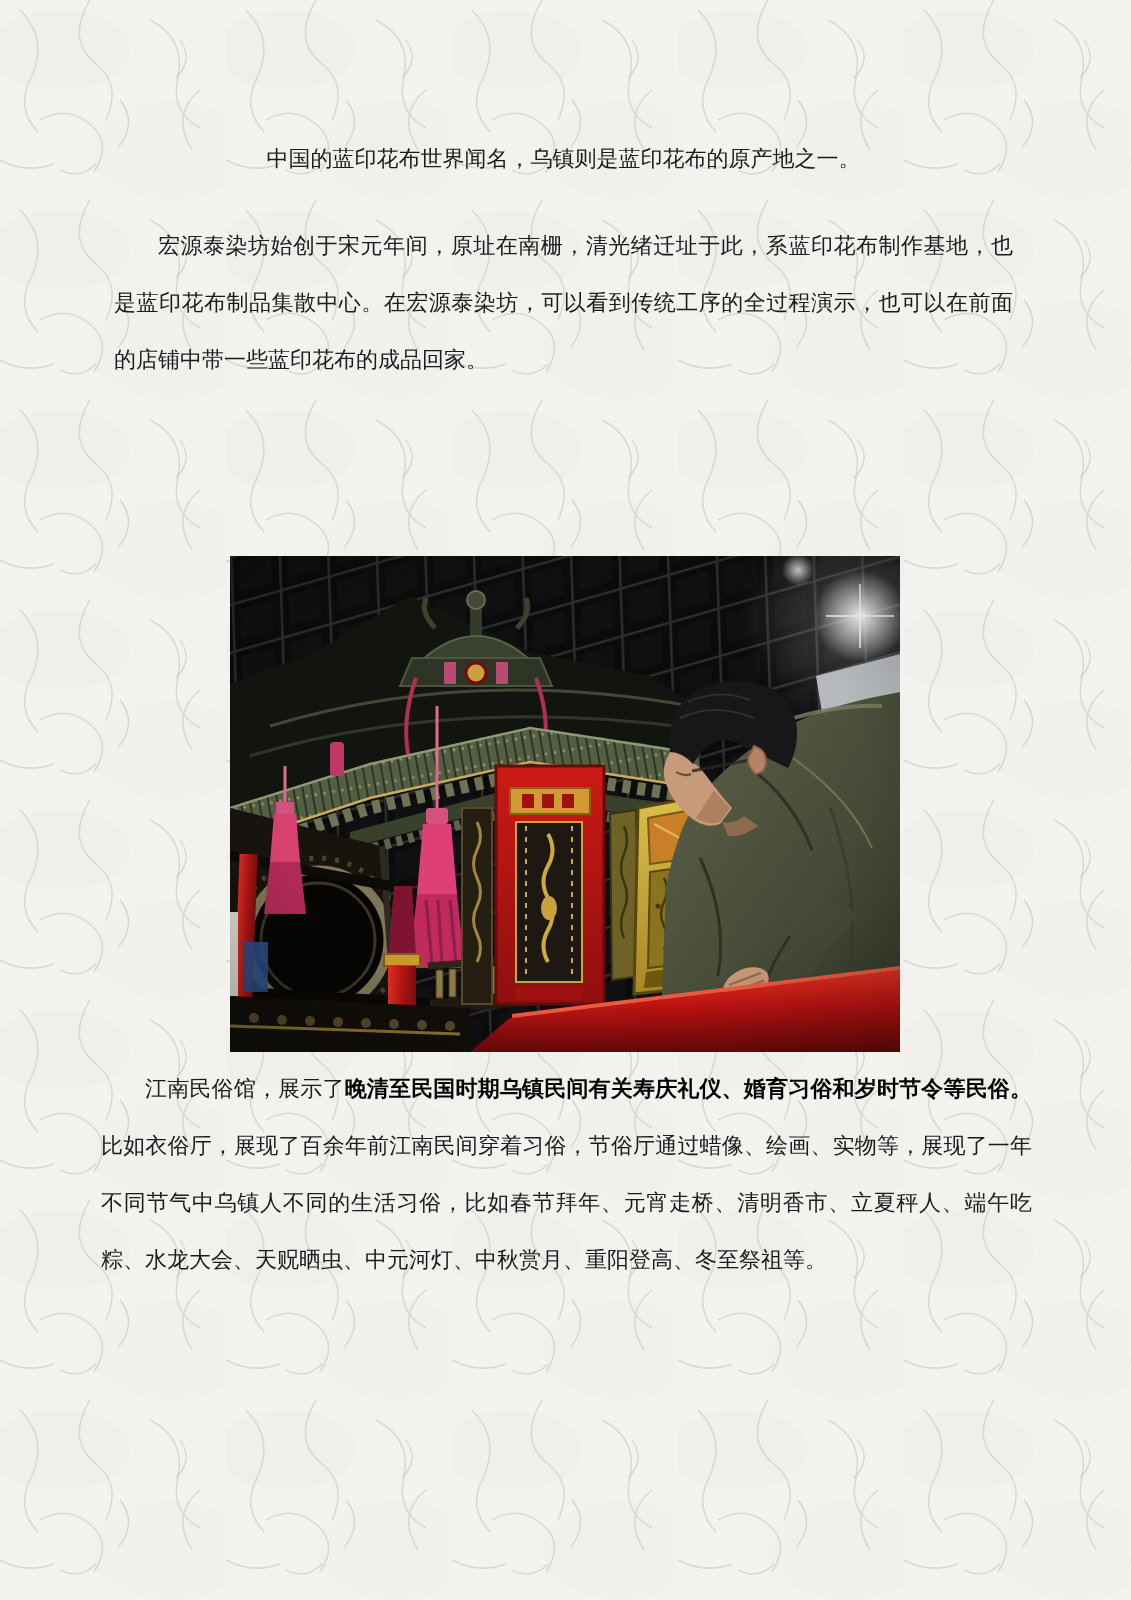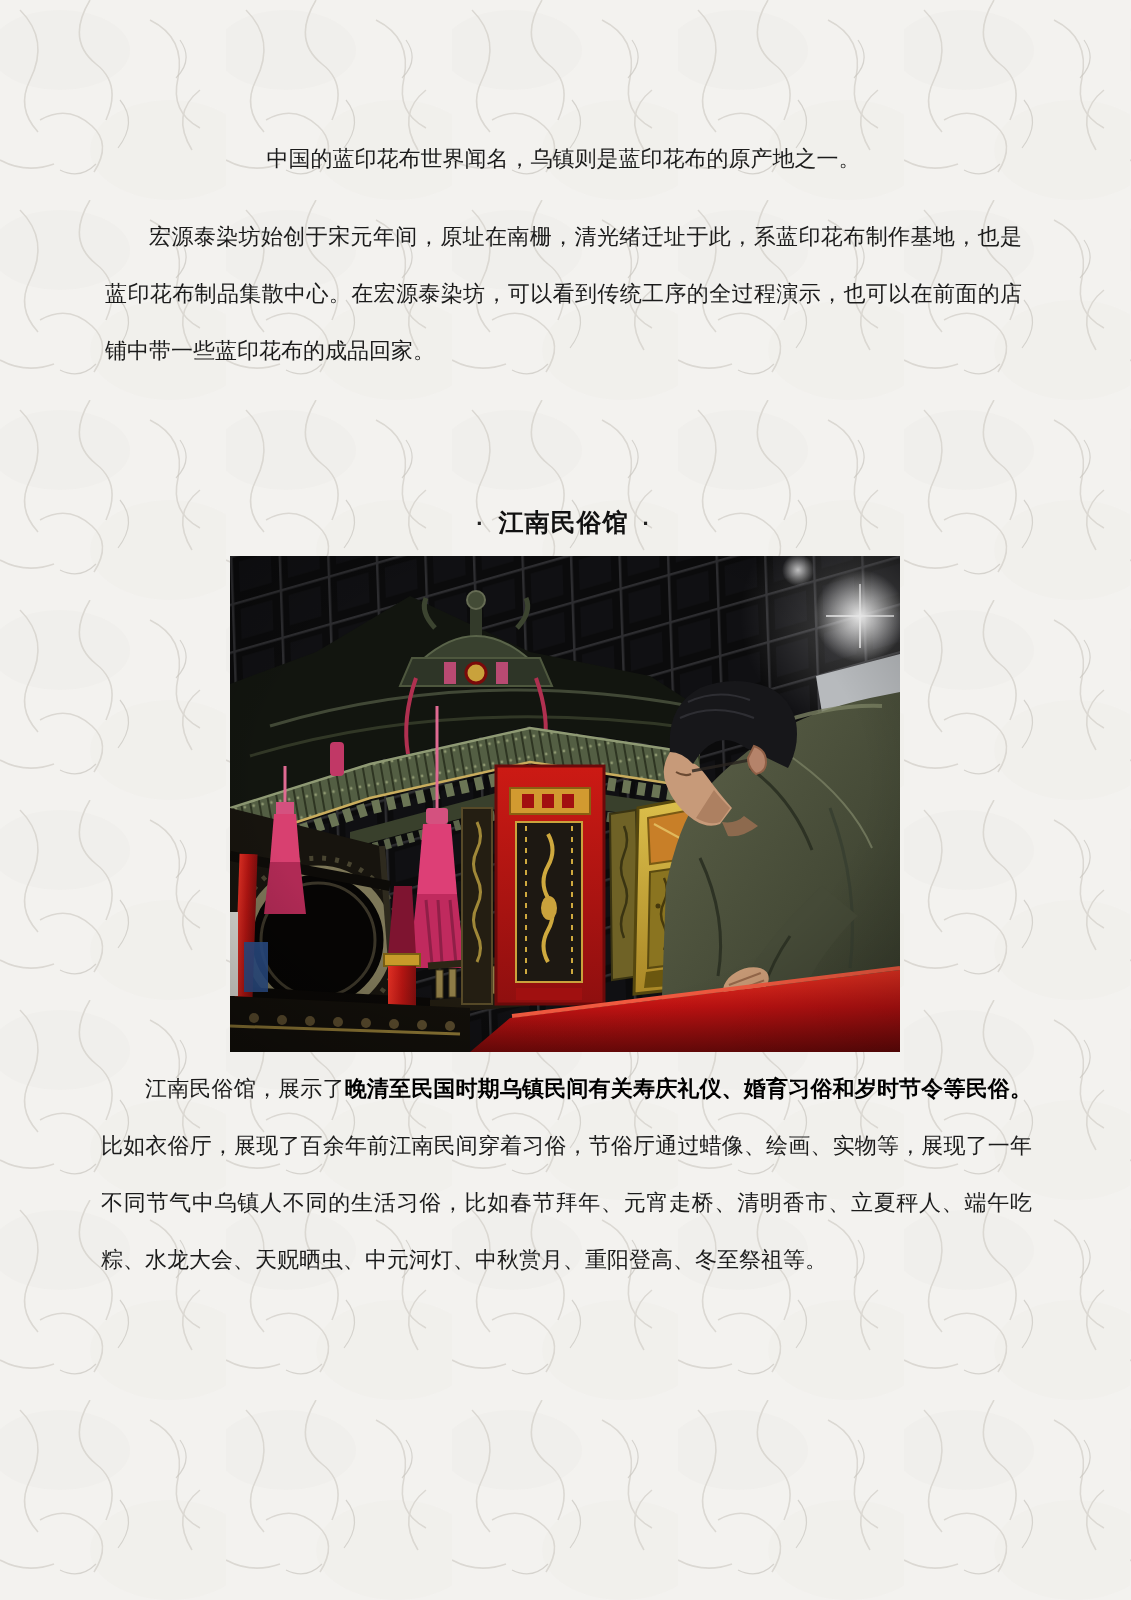--- a/index.html
+++ b/index.html
@@ -12,21 +12,21 @@
     color:#1b1b1b;
   }
   .texture{position:absolute;inset:0;z-index:0;}
   .content{position:absolute;inset:0;z-index:1;}
   .intro-line{
     position:absolute;left:97px;right:101px;top:130px;
     margin:0;font-size:22px;line-height:57px;text-align:center;
   }
   .intro-para{
     position:absolute;left:97px;right:101px;top:200px;
-    margin:8px;font-size:22px;line-height:57px;
+    margin:17px;font-size:22px;line-height:57px;
     text-align:justify;text-indent:2em;
   }
   .section-heading{
     position:absolute;left:97px;right:101px;top:497px;
     margin:0;font-size:25px;line-height:50px;font-weight:700;
     text-align:center;letter-spacing:1px;color:#111;
   }
   .section-heading .dot{font-weight:700;padding:0 14px;font-size:22px;color:#222;}
   .photo{
     position:absolute;left:230px;top:556px;width:670px;height:496px;
@@ -67,21 +67,20 @@
     </defs>
     <rect width="1131" height="1600" fill="url(#paper)"></rect>
   </svg>
 
   <div class="content">
 
     <p class="intro-line">中国的蓝印花布世界闻名，乌镇则是蓝印花布的原产地之一。</p>
 
     <p class="intro-para">宏源泰染坊始创于宋元年间，原址在南栅，清光绪迁址于此，系蓝印花布制作基地，也是蓝印花布制品集散中心。在宏源泰染坊，可以看到传统工序的全过程演示，也可以在前面的店铺中带一些蓝印花布的成品回家。</p>
 
-    <h2 class="section-heading"><span class="dot">·</span><span>江南民俗馆</span><span class="dot">·</span></h2>
 
     <svg class="photo" viewBox="0 0 670 496" xmlns="http://www.w3.org/2000/svg">
       <defs>
         <pattern id="coffer" width="50" height="46" patternUnits="userSpaceOnUse" patternTransform="rotate(-16) skewX(-14)">
           <rect width="50" height="46" fill="#0b0b0c"></rect>
           <path d="M0,0 H50 M0,0 V46" stroke="#2d2d30" stroke-width="5"></path>
           <rect x="9" y="8" width="33" height="29" fill="#101013"></rect>
         </pattern>
         <pattern id="carv" width="9" height="20" patternUnits="userSpaceOnUse" patternTransform="rotate(-10)">
           <rect width="9" height="20" fill="#535e43"></rect>

